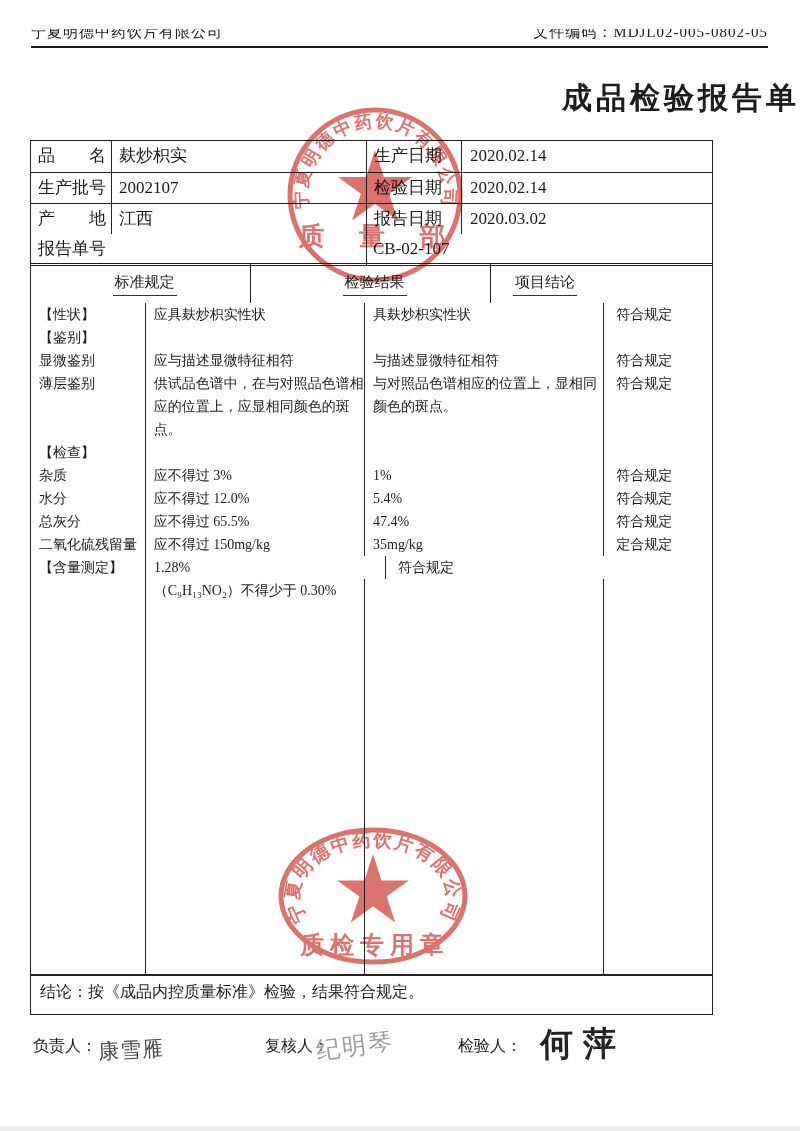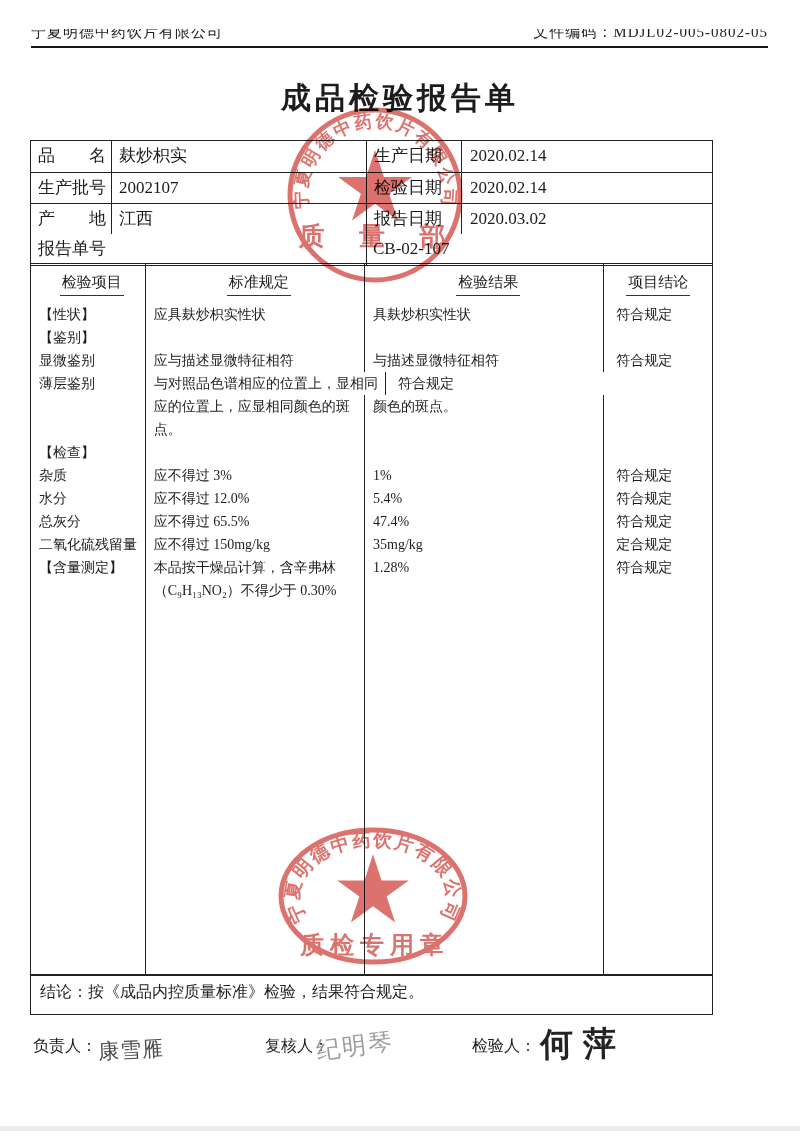--- a/index.html
+++ b/index.html
@@ -18,21 +18,21 @@
     font-size:15px;line-height:22px;margin-top:-8px;color:#222;
     letter-spacing:1px;
   }
   .doc-rule{
     position:absolute;top:46px;left:31px;width:737px;height:0;
     border-top:2px solid #161616;
   }
   
   .doc-title{
     position:absolute;top:78px;left:0;width:100%;
-    text-align:center;font-size:30px;font-weight:bold;letter-spacing:4px;
+    text-align:right;font-size:30px;font-weight:bold;letter-spacing:4px;
   }
   
   .info-table{
     position:absolute;left:30px;top:140px;width:683px;
     border:1.5px solid #222;box-sizing:border-box;font-size:17px;
   }
   .irow{display:flex;height:31px;line-height:29px;box-sizing:border-box;}
   .irow + .irow{border-top:1px solid #222;}
   .ic{box-sizing:border-box;padding-left:7px;overflow:hidden;white-space:nowrap;}
   .ic-l1{width:80px;}
@@ -117,23 +117,20 @@
       </div>
     </div>
   <div class="irow irow-report">
     <div class="ic ic-rl">报告单号</div>
     <div class="ic ic-rv">CB-02-107</div>
   </div>
 </div>
 
 <div class="results-table">
   <div class="rrow rrow-head">
-    <div class="rc rc1 rhead">
-        <span>检验项目</span>
-      </div>
     <div class="rc rc2 rhead">
         <span>标准规定</span>
       </div>
     <div class="rc rc3 rhead">
         <span>检验结果</span>
       </div>
     <div class="rc rc4 rhead" style="padding-left:0;">
         <span>项目结论</span>
       </div>
   </div>
@@ -156,20 +153,21 @@
     
       <div class="rrow">
         <div class="rc rc1">显微鉴别</div>
         <div class="rc rc2">应与描述显微特征相符</div>
         <div class="rc rc3">与描述显微特征相符</div>
         <div class="rc rc4">符合规定</div>
       </div>
     
       <div class="rrow">
         <div class="rc rc1">薄层鉴别</div>
+        <div class="rc rc2">供试品色谱中，在与对照品色谱相</div>
         <div class="rc rc3">与对照品色谱相应的位置上，显相同</div>
         <div class="rc rc4">符合规定</div>
       </div>
     
       <div class="rrow">
         <div class="rc rc1"></div>
         <div class="rc rc2">应的位置上，应显相同颜色的斑</div>
         <div class="rc rc3">颜色的斑点。</div>
         <div class="rc rc4"></div>
       </div>
@@ -211,21 +209,20 @@
     
       <div class="rrow">
         <div class="rc rc1">二氧化硫残留量</div>
         <div class="rc rc2">应不得过 150mg/kg</div>
         <div class="rc rc3">35mg/kg</div>
         <div class="rc rc4">定合规定</div>
       </div>
     
       <div class="rrow">
         <div class="rc rc1">【含量测定】</div>
-        <div class="rc rc2">本品按干燥品计算，含辛弗林</div>
         <div class="rc rc3">1.28%</div>
         <div class="rc rc4">符合规定</div>
       </div>
     
       <div class="rrow">
         <div class="rc rc1"></div>
         <div class="rc rc2">（C₉H₁₃NO₂）不得少于 0.30%</div>
         <div class="rc rc3"></div>
         <div class="rc rc4"></div>
       </div>
@@ -238,21 +235,21 @@
   </div>
 </div>
 
 <div class="conclusion-row">结论：按《成品内控质量标准》检验，结果符合规定。</div>
 
 <div class="sign-area">
   <span class="sign-label" style="left:33px;">负责人：</span>
   <span class="sig sig-owner">康雪雁</span>
   <span class="sign-label" style="left:265px;">复核人：</span>
   <span class="sig sig-reviewer">纪明琴</span>
-  <span class="sign-label" style="left:472px;">检验人：</span>
+  <span class="sign-label" style="left:458px;">检验人：</span>
   <span class="sig sig-inspector">何萍</span>
 </div>
 
 <svg class="stamp" style="left:283px;top:103px;" width="184" height="184" viewBox="0 0 184 184">
   <circle cx="92" cy="92" r="85" fill="none" stroke="#d34f48" stroke-width="5"></circle>
   <path id="arcA" d="M 28.1,115.3 A 68,68 0 1 1 155.9,115.3" fill="none"></path>
   <text fill="#d34f48" font-size="17.5" letter-spacing="2.5" font-weight="bold">
     <textPath href="#arcA" startOffset="50%" text-anchor="middle">宁夏明德中药饮片有限公司</textPath>
   </text>
   <path transform="translate(92,86) scale(1.5)" fill="#d34f48" d="M0,-26 L5.9,-8 L24.7,-8 L9.4,3.1 L15.3,21 L0,9.9 L-15.3,21 L-9.4,3.1 L-24.7,-8 L-5.9,-8 Z"></path>

